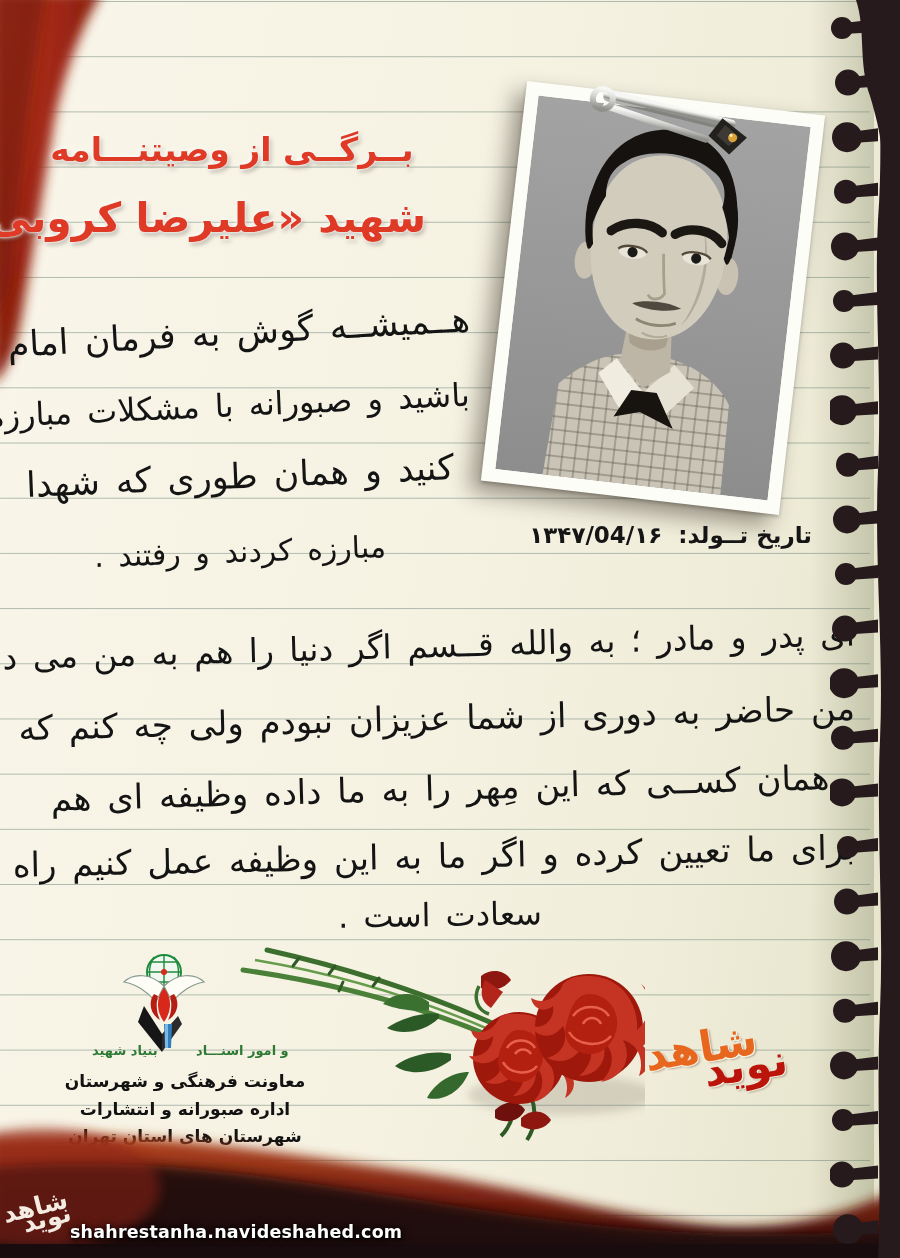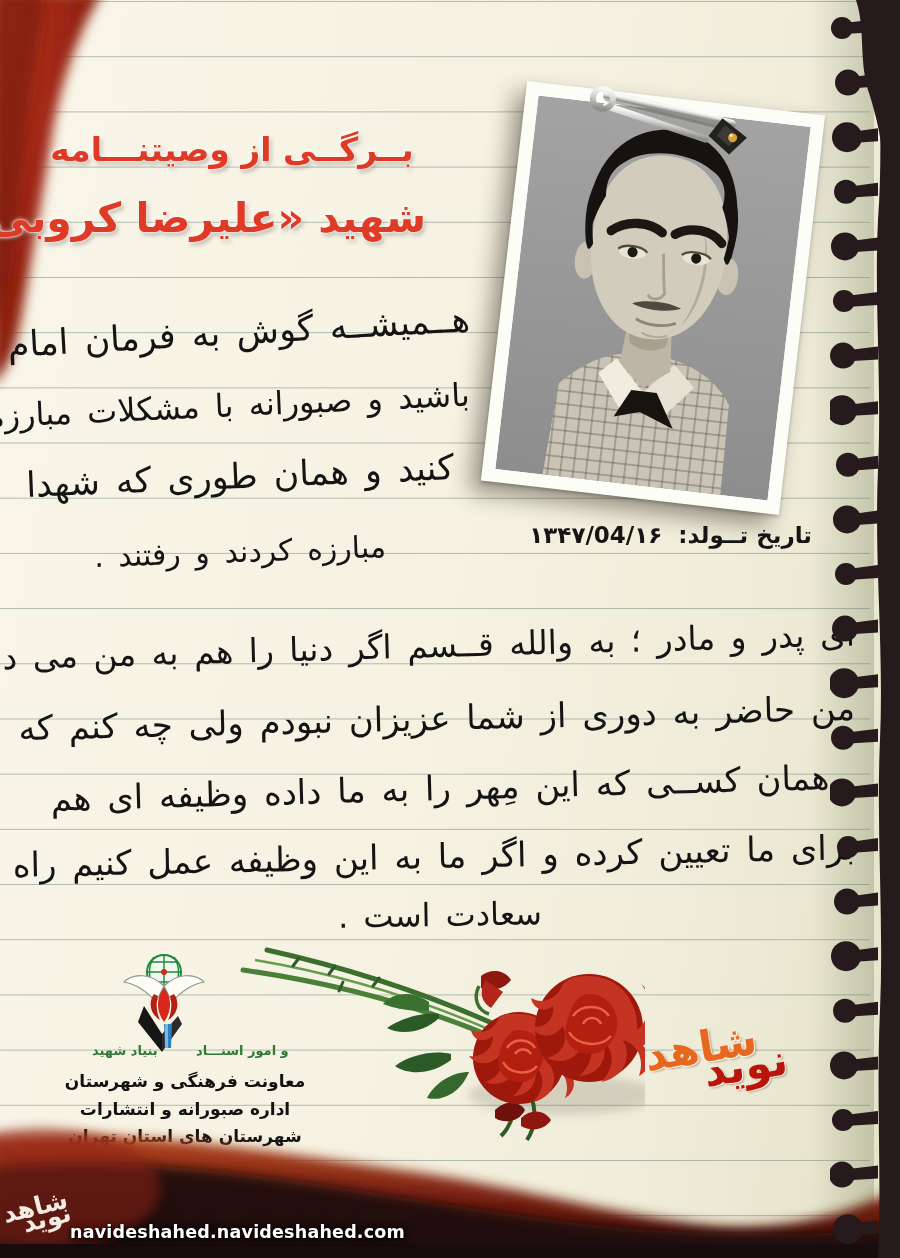--- a/index.html
+++ b/index.html
@@ -248,21 +248,21 @@
     <path filter="url(#bb)" fill="url(#bg1)" d="M-10,80 C120,68 260,92 400,112 C520,128 620,160 720,168 C800,172 860,150 910,126 L910,210 L-10,210 Z"></path>
     <path filter="url(#bb)" fill="#1c0d0d" opacity=".92" d="M-10,110 C140,96 280,120 420,142 C560,164 700,188 910,170 L910,210 L-10,210 Z"></path>
     <ellipse cx="40" cy="130" rx="120" ry="60" fill="#8e2413" opacity=".55" filter="url(#bb)"></ellipse>
     <rect x="-10" y="186" width="920" height="24" fill="#190c0e"></rect>
   </svg>
 
   <div id="wm-logo" class="abs">
     <span class="w1">شاهد</span>
     <span class="w2">نوید</span>
   </div>
-  <div id="wm-url" class="abs">navideshahed.navideshahed.com</div>
+  <div id="wm-url" class="abs">shahrestanha.navideshahed.com</div>
 
   <svg id="torn" class="abs" viewBox="0 0 70 1258" preserveAspectRatio="none">
     <path fill="#261a1c" d="M52,0 C46,60 54,140 48,220 C44,300 52,380 48,470 C44,560 54,650 50,740 C46,830 54,920 50,1010 C46,1100 52,1180 48,1258 L70,1258 L70,0 Z"></path>
     <path fill="#261a1c" d="M70,0 L26,0 C36,30 28,62 40,96 C46,116 50,132 52,152 L70,162 Z"></path>
     <g id="torn-holes" fill="#261a1c">
         <circle cx="12" cy="28" r="11"></circle>
         <path d="M14,23 L48,19 L48,32 L14,34 Z"></path>
         <circle cx="18" cy="82.6" r="13"></circle>
         <path d="M20,77.6 L48,73.6 L48,86.6 L20,88.6 Z"></path>
         <circle cx="17" cy="137.2" r="15"></circle>

